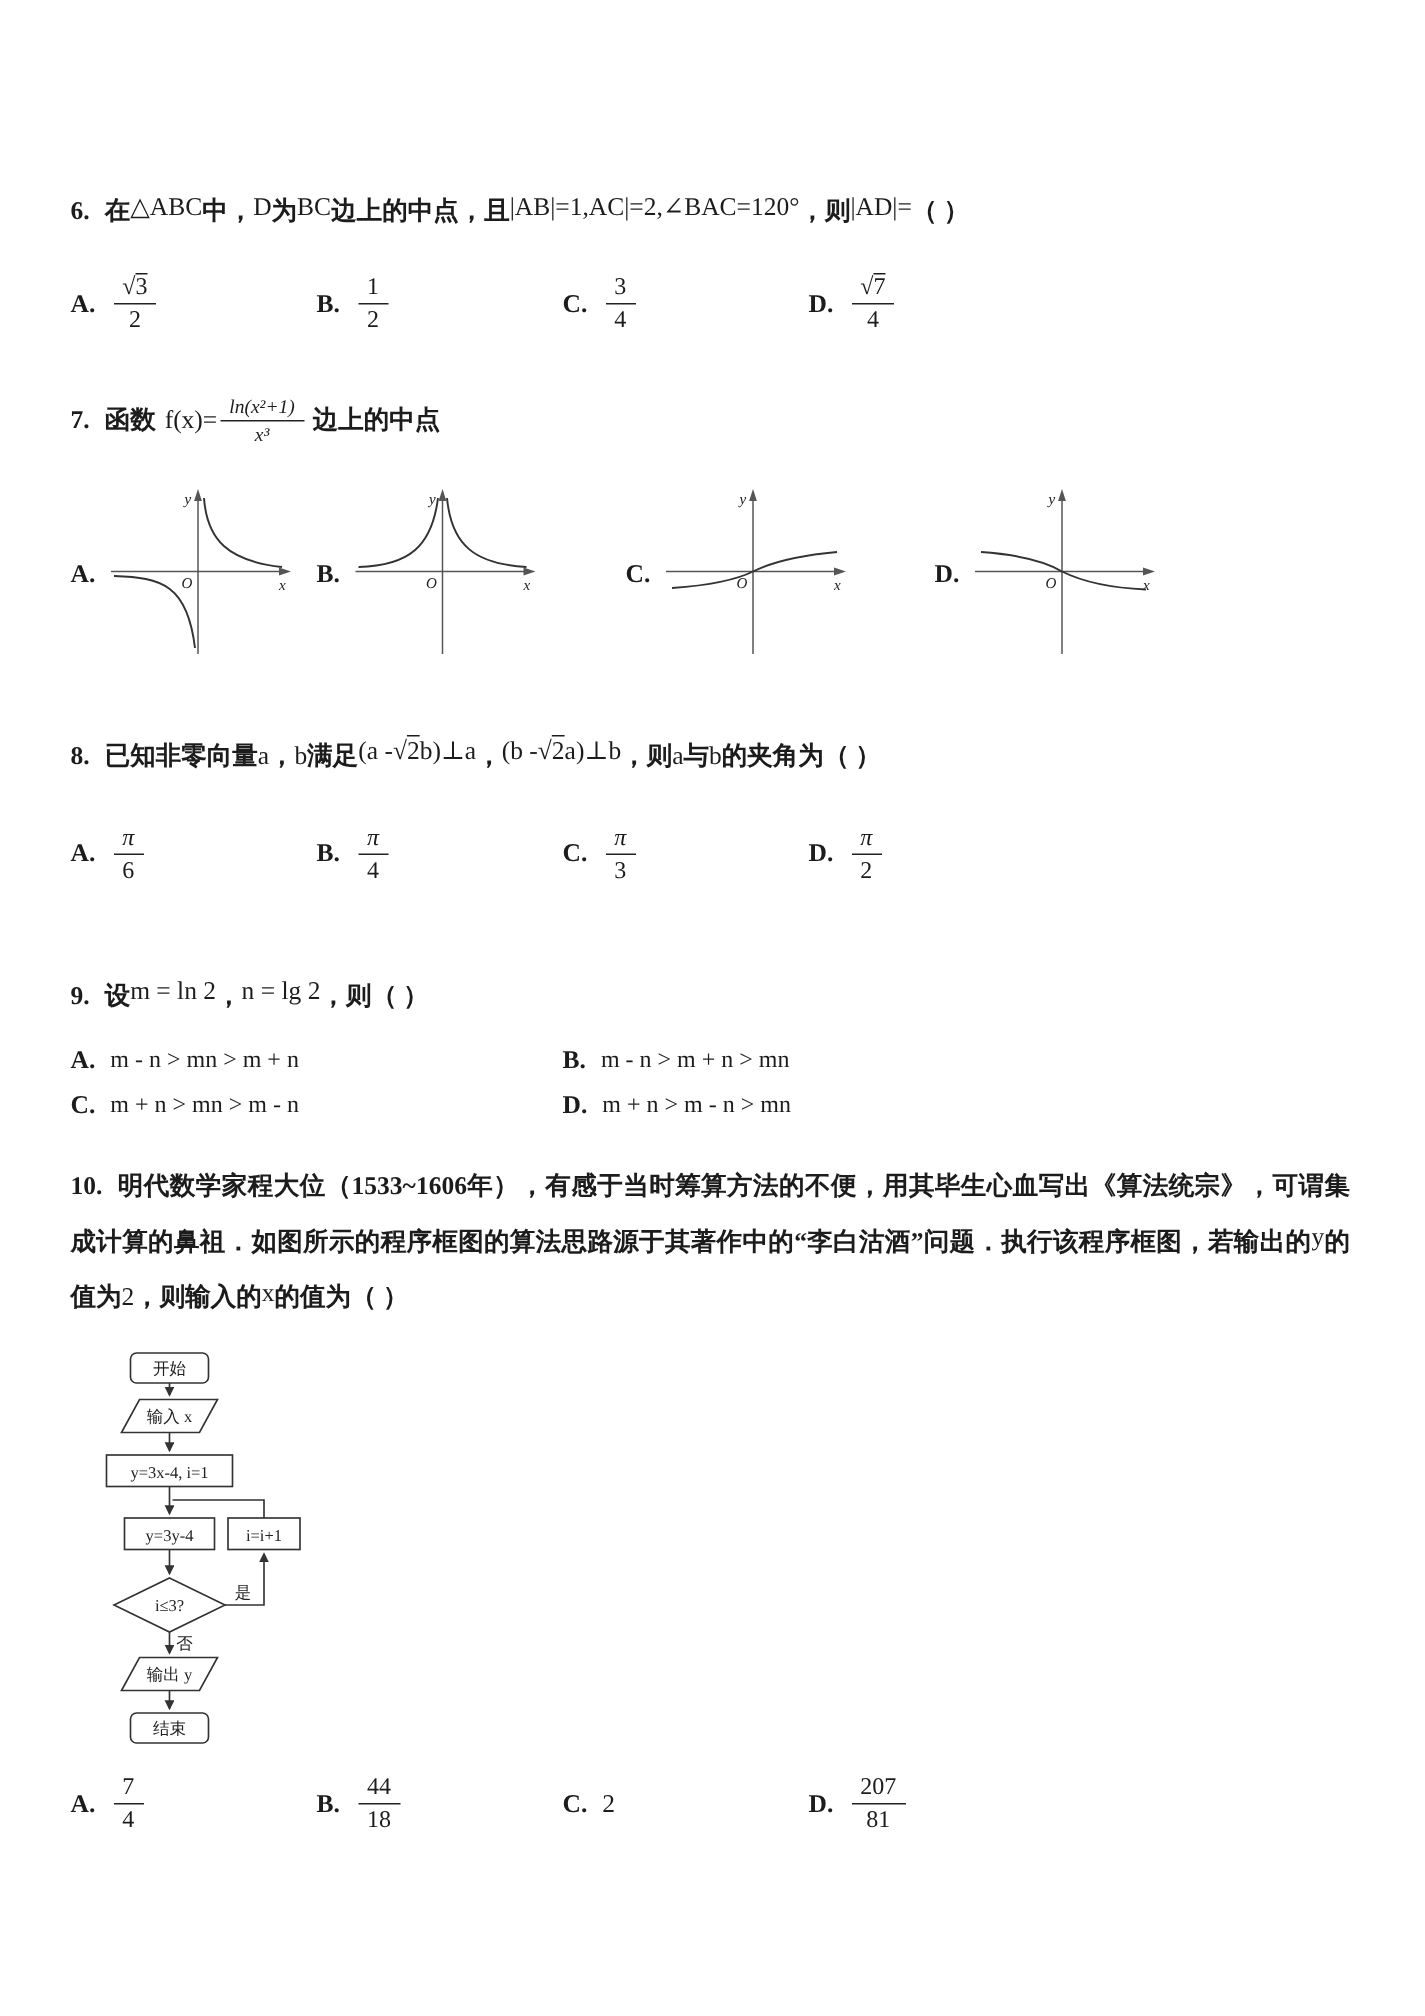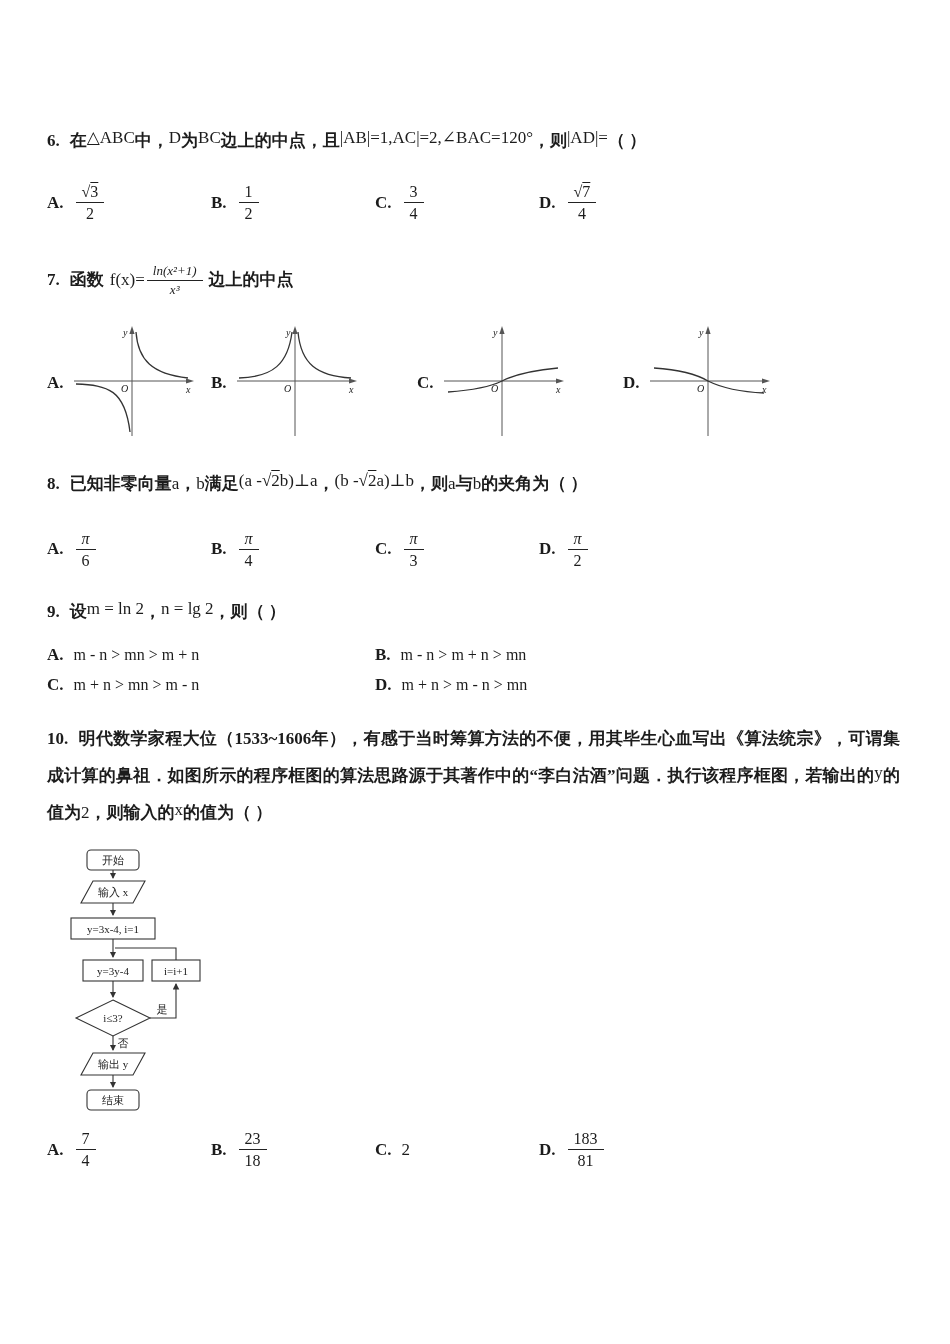--- a/index.html
+++ b/index.html
@@ -21,22 +21,22 @@
   .ol{text-decoration:overline}
   .opt-row{display:flex;margin-top:26px;align-items:center}
   .opt{width:164px;display:flex;align-items:center}
   .opt9{width:328px;display:flex;align-items:center;margin-bottom:10px}
   .opts9{display:flex;flex-wrap:wrap;margin-top:18px}
   .mrow{display:flex;align-items:center}
   .graph-row{display:flex;margin-top:26px}
   .gcell{width:164px;display:flex;align-items:center}
   .gcell .olabel{margin-right:6px}
   .mt-q7{margin-top:40px}
-  .mt-q8{margin-top:24px}
-  .mt-q9{margin-top:24px}
+  .mt-q8{margin-top:44px}
+  .mt-q9{margin-top:56px}
   .mt-q10{margin-top:0}
   .para{line-height:34px;font-size:17px;text-align:justify}
   .flow-wrap{margin:8px 0 0 8px}
   .axlab{font-style:italic}
 </style>
 </head>
 <body>
 
 <div class="page">
 
@@ -268,31 +268,31 @@
       <div class="opt">
         <span class="olabel">A.</span>
         <span class="frac">
             <span class="num">7</span>
             <span class="den">4</span>
           </span>
       </div>
       <div class="opt">
         <span class="olabel">B.</span>
         <span class="frac">
-            <span class="num">23</span>
+            <span class="num">44</span>
             <span class="den">18</span>
           </span>
       </div>
       <div class="opt">
         <span class="olabel">C.</span>
         <span style="font-size:17px">2</span>
       </div>
       <div class="opt">
         <span class="olabel">D.</span>
         <span class="frac">
-            <span class="num">183</span>
+            <span class="num">207</span>
             <span class="den">81</span>
           </span>
       </div>
     </div>
   </div>
 
 </div>
 
 </body></html>

